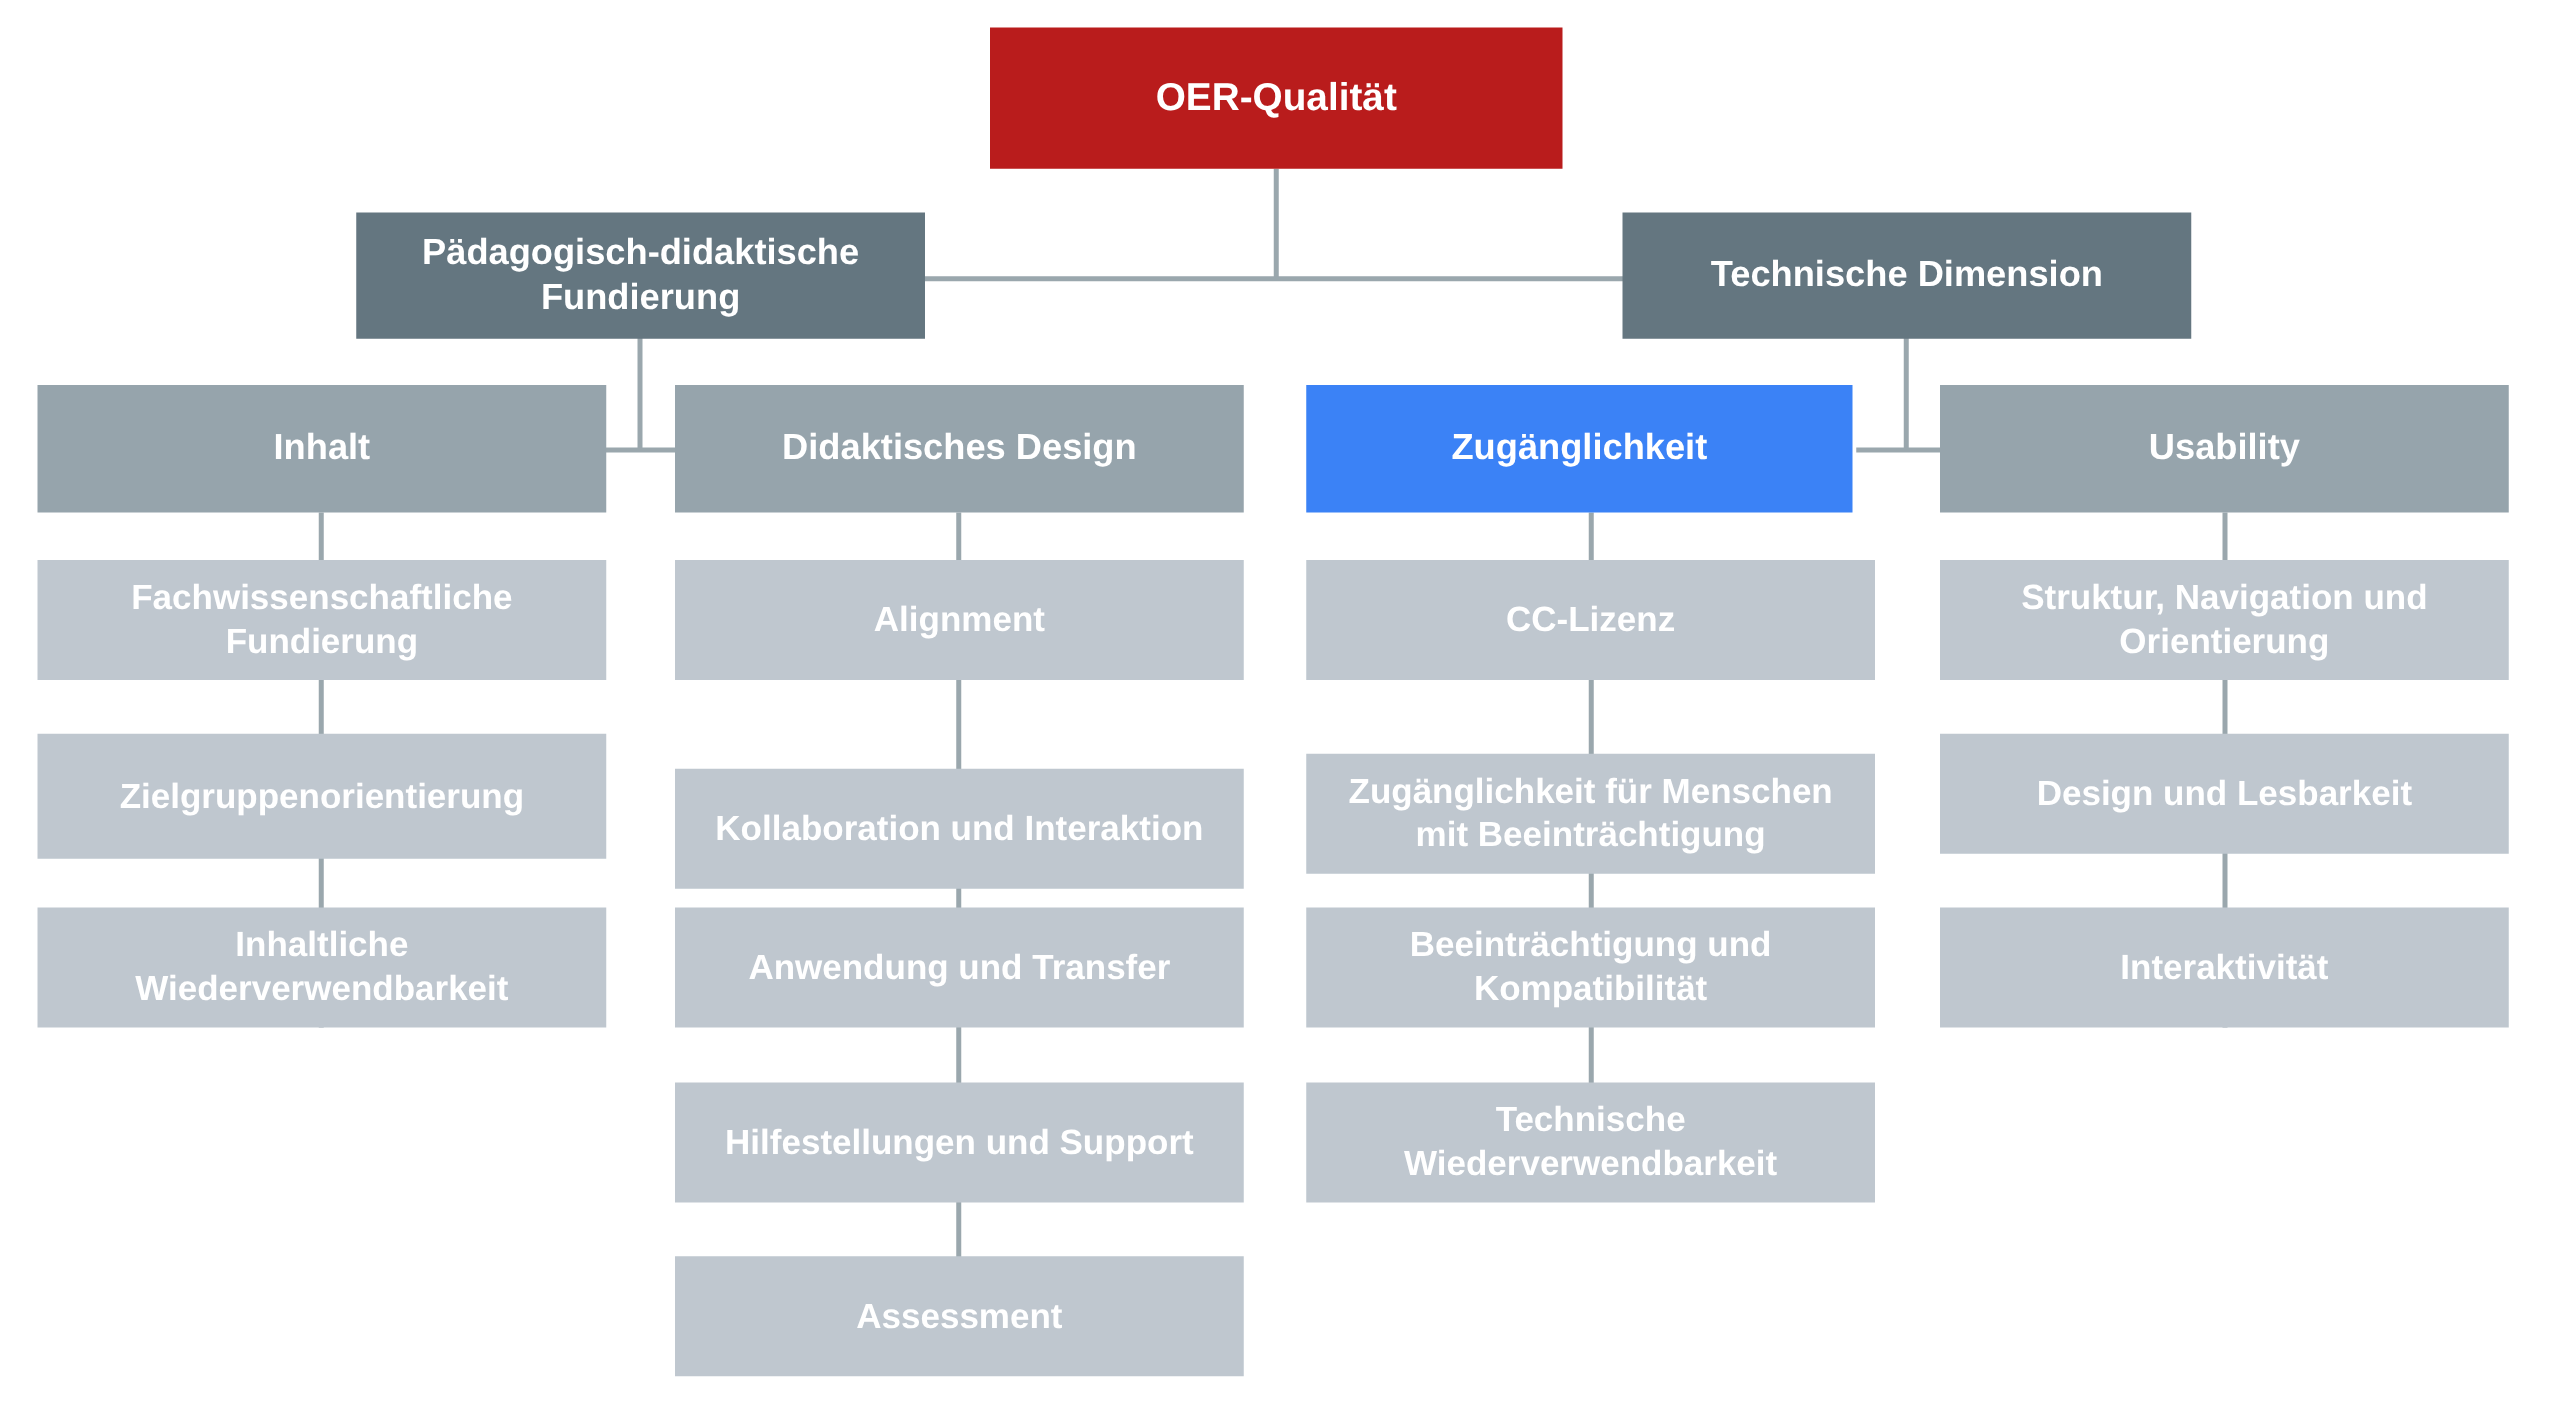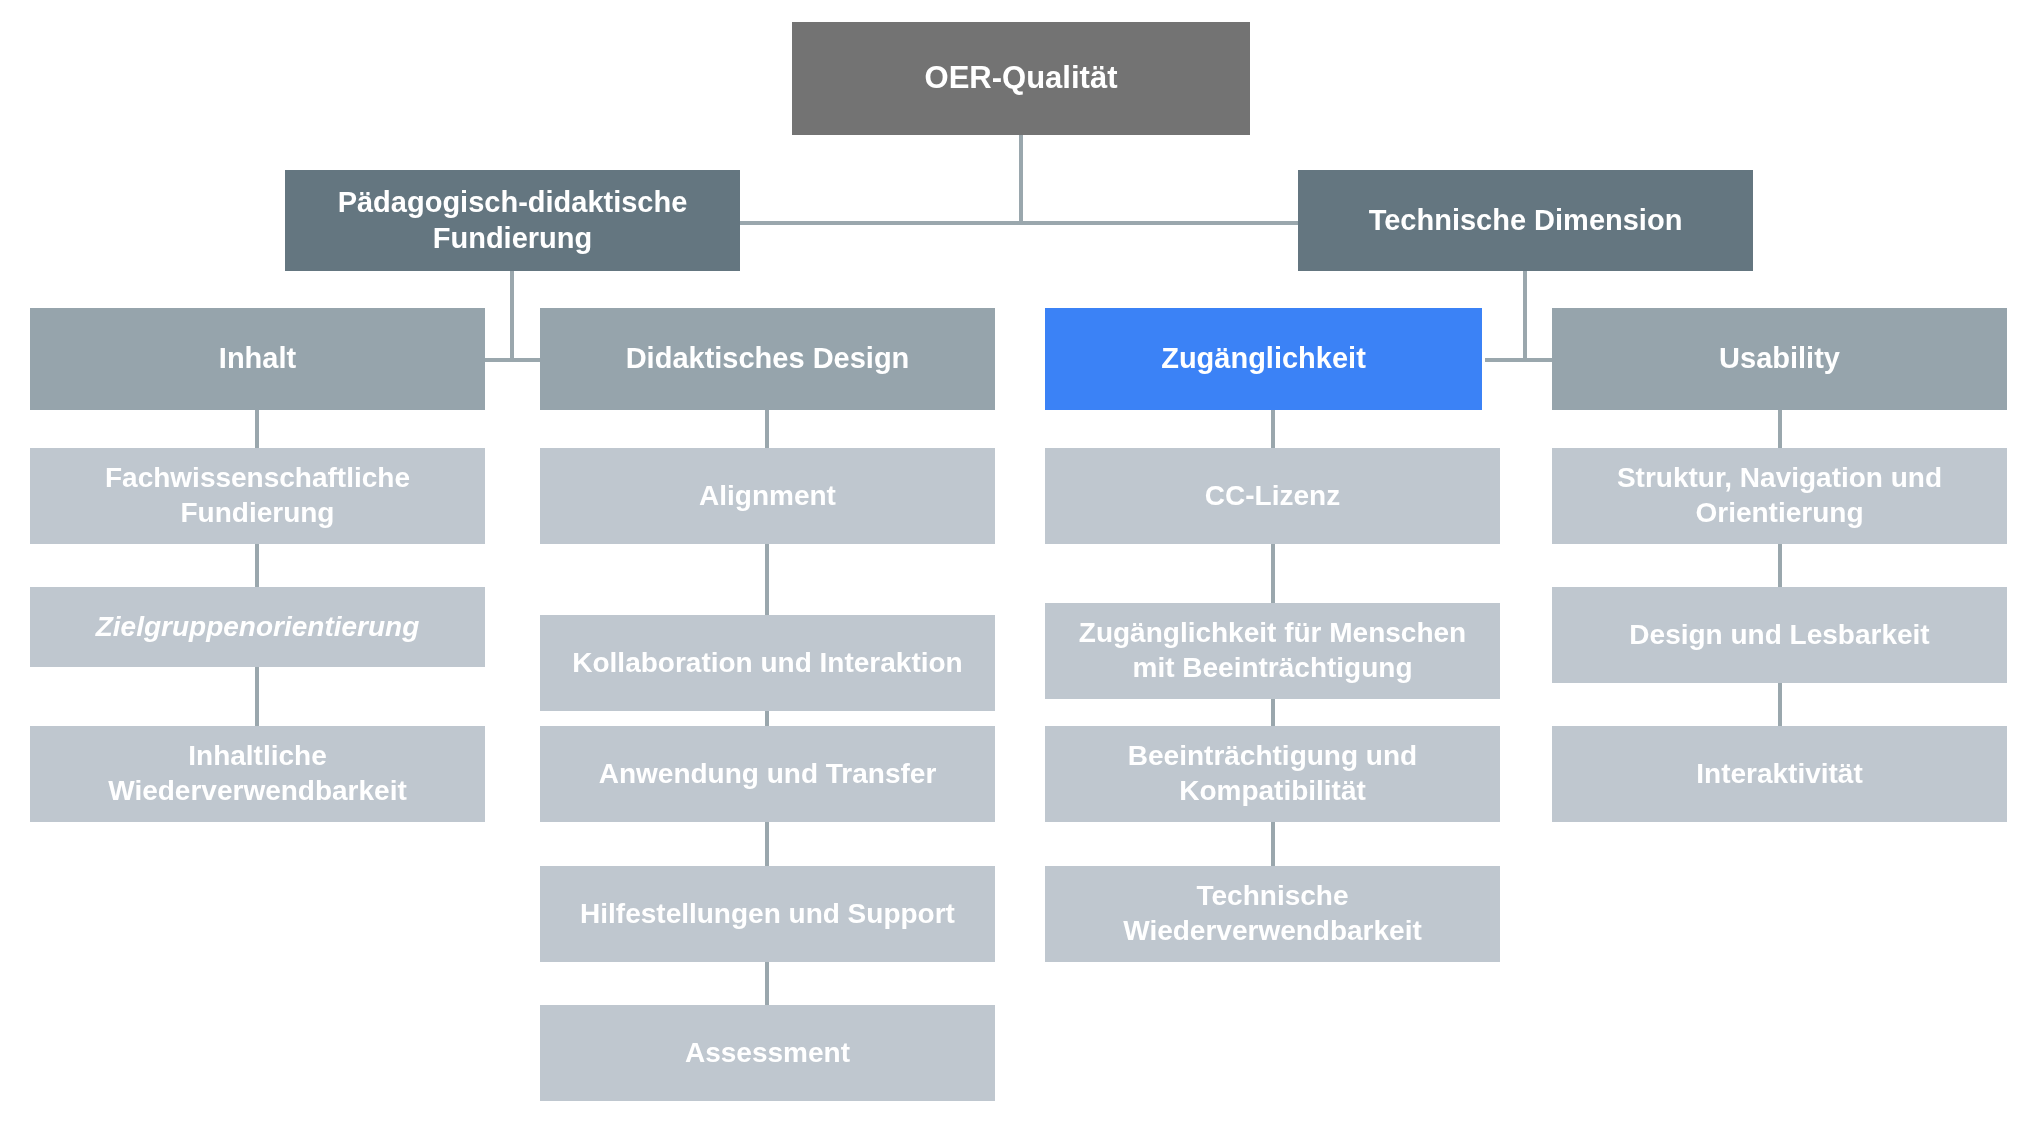--- a/index.html
+++ b/index.html
@@ -75,37 +75,37 @@
   <div class="connector h" style="left: 1485px; top: 358px; width: 82px; background: rgb(154, 167, 173);"></div>
 
   <div class="connector v" style="left: 255px; top: 410px; height: 412px; background: rgb(154, 167, 173);"></div>
 
   <div class="connector v" style="left: 765px; top: 410px; height: 685px; background: rgb(154, 167, 173);"></div>
 
   <div class="connector v" style="left: 1271px; top: 410px; height: 549px; background: rgb(154, 167, 173);"></div>
 
   <div class="connector v" style="left: 1778px; top: 410px; height: 412px; background: rgb(154, 167, 173);"></div>
 
-  <div class="node level-root" style="left: 792px; top: 22px; width: 458px; height: 113px; background: #737373; color: rgb(255, 255, 255);">OER-Qualität</div>
+  <div class="node level-root" style="left: 792px; top: 22px; width: 458px; height: 113px; background: #b91c1c; color: rgb(255, 255, 255);">OER-Qualität</div>
 
   <div class="node level-dim" style="left: 285px; top: 170px; width: 455px; height: 101px; background: rgb(100, 118, 128); color: rgb(255, 255, 255);">Pädagogisch-didaktische Fundierung</div>
 
   <div class="node level-dim" style="left: 1298px; top: 170px; width: 455px; height: 101px; background: rgb(100, 118, 128); color: rgb(255, 255, 255);">Technische Dimension</div>
 
   <div class="node level-cat" style="left: 30px; top: 308px; width: 455px; height: 102px; background: rgb(150, 164, 172); color: rgb(255, 255, 255);">Inhalt</div>
 
   <div class="node level-cat" style="left: 540px; top: 308px; width: 455px; height: 102px; background: rgb(150, 164, 172); color: rgb(255, 255, 255);">Didaktisches Design</div>
 
   <div class="node level-cat" style="left: 1045px; top: 308px; width: 437px; height: 102px; background: #3b82f6; color: rgb(255, 255, 255);">Zugänglichkeit</div>
 
   <div class="node level-cat" style="left: 1552px; top: 308px; width: 455px; height: 102px; background: rgb(150, 164, 172); color: rgb(255, 255, 255);">Usability</div>
 
   <div class="node level-leaf" style="left: 30px; top: 448px; width: 455px; height: 96px; background: rgb(191, 199, 207); color: rgb(255, 255, 255);">Fachwissenschaftliche Fundierung</div>
 
-  <div class="node level-leaf" style="left: 30px; top: 587px; width: 455px; height: 80px; background: rgb(191, 199, 207); color: rgb(255, 255, 255); font-style: italic;">Zielgruppenorientierung</div>
+  <div class="node level-leaf" style="left: 30px; top: 587px; width: 455px; height: 100px; background: rgb(191, 199, 207); color: rgb(255, 255, 255);">Zielgruppenorientierung</div>
 
   <div class="node level-leaf" style="left: 30px; top: 726px; width: 455px; height: 96px; background: rgb(191, 199, 207); color: rgb(255, 255, 255);">Inhaltliche Wiederverwendbarkeit</div>
 
   <div class="node level-leaf" style="left: 540px; top: 448px; width: 455px; height: 96px; background: rgb(191, 199, 207); color: rgb(255, 255, 255);">Alignment</div>
 
   <div class="node level-leaf" style="left: 540px; top: 615px; width: 455px; height: 96px; background: rgb(191, 199, 207); color: rgb(255, 255, 255);">Kollaboration und Interaktion</div>
 
   <div class="node level-leaf" style="left: 540px; top: 726px; width: 455px; height: 96px; background: rgb(191, 199, 207); color: rgb(255, 255, 255);">Anwendung und Transfer</div>
 
   <div class="node level-leaf" style="left: 540px; top: 866px; width: 455px; height: 96px; background: rgb(191, 199, 207); color: rgb(255, 255, 255);">Hilfestellungen und Support</div>

